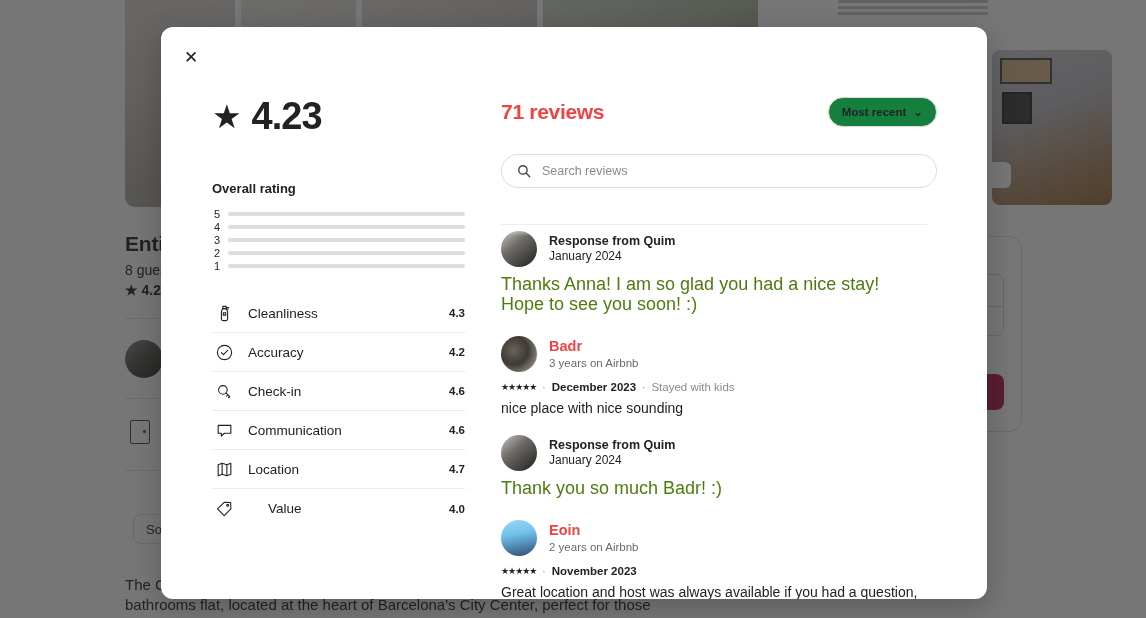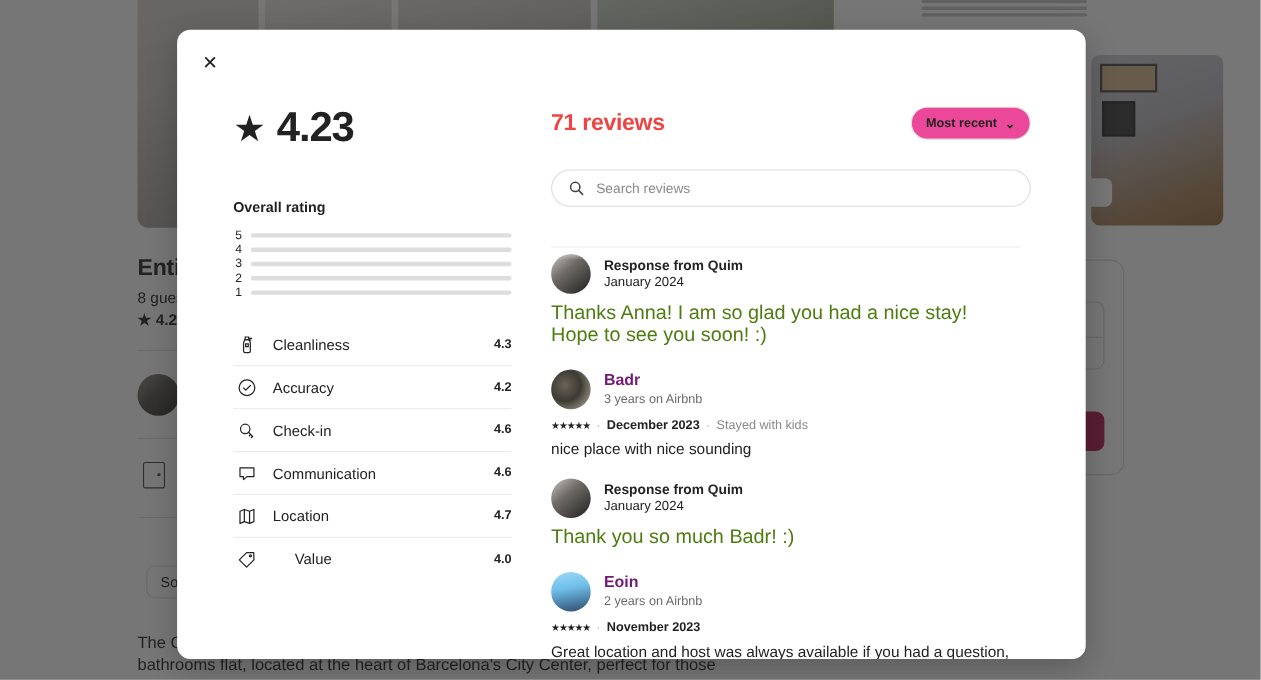--- a/index.html
+++ b/index.html
@@ -90,21 +90,21 @@
   .cat-ico { width: 24px; flex: 0 0 24px; display: flex; align-items: center; justify-content: center; color: #222; }
   .cat-name { flex: 1; margin-left: 12px; font-size: 13.5px; color: #222; }
   .cat-val { font-size: 11.5px; color: #222; font-weight: bold; }
 
   
   .right-col { flex: 1; padding: 22px 50px 0 0; display: flex; flex-direction: column; min-width: 0; }
 
   .rv-head { display: flex; align-items: center; justify-content: space-between; margin-bottom: 27px; }
   .rv-count { font-size: 21px; font-weight: 700; color: #ef4444; letter-spacing: -.3px; }
   .sort-btn {
-    height: 30px; padding: 0 13px; border: 1px solid #dcdcdc; border-radius: 16px; background: #ec4899;
+    height: 30px; padding: 0 13px; border: 1px solid #dcdcdc; border-radius: 16px; background: #15803d;
     font-size: 11.5px; font-weight: 600; color: #222; display: flex; align-items: center; gap: 7px;
     cursor: pointer; font-family: inherit;
   }
 
   .search-wrap { position: relative; margin-bottom: 26px; }
   .search-input {
     width: 100%; height: 34px; border: 1px solid #dcdcdc; border-radius: 18px;
     padding: 0 16px 0 40px; font-size: 12.5px; color: #222; font-family: inherit; background: #fff; outline: none;
   }
   .search-input::placeholder { color: #8a8a8a; }
@@ -114,21 +114,21 @@
   .top-fade { position: absolute; left: 0; right: 0; top: 0; height: 22px;
       background: linear-gradient(#ffffff 35%, rgba(255,255,255,0)); z-index: 2; pointer-events: none; }
   .top-line { position: absolute; left: 0; right: 10px; top: 10px; height: 1px; background: #ededed; z-index: 3; }
 
   .review { padding-bottom: 22px; }
   .rv-user { display: flex; align-items: center; gap: 12px; margin-bottom: 9px; }
   .av { width: 36px; height: 36px; border-radius: 50%; flex: 0 0 36px; }
   .av-badr { background: radial-gradient(circle at 35% 40%, #6a6257 0%, #3d3a34 45%, #bdb6a8 100%); }
   .av-eoin { background: linear-gradient(170deg,#9fd8f5 0%,#6fc0ea 40%,#2f4a6e 100%); }
   .av-host { background: linear-gradient(140deg,#c9c6c1 0%,#6e6b66 40%,#1f1f1e 100%); }
-  .rv-name { font-size: 14.5px; font-weight: 700; color: #701a75; line-height: 1.25; }
+  .rv-name { font-size: 14.5px; font-weight: 700; color: #ef4444; line-height: 1.25; }
   .rv-meta { font-size: 11.5px; color: #6a6a6a; line-height: 1.3; }
 
   .rv-stars-line { display: flex; align-items: center; gap: 6px; font-size: 11px; color: #222; margin-bottom: 5px; }
   .rv-stars { letter-spacing: -1px; font-size: 9px; color: #222; }
   .rv-date { font-weight: 700; font-size: 11.5px; color: #222; }
   .rv-dot { color: #8a8a8a; font-size: 10px; }
   .rv-trip { font-size: 11.5px; color: #8a8a8a; }
   .rv-text { font-size: 14px; color: #222; line-height: 20px; }
 
   .response { margin-top: 17px; }

